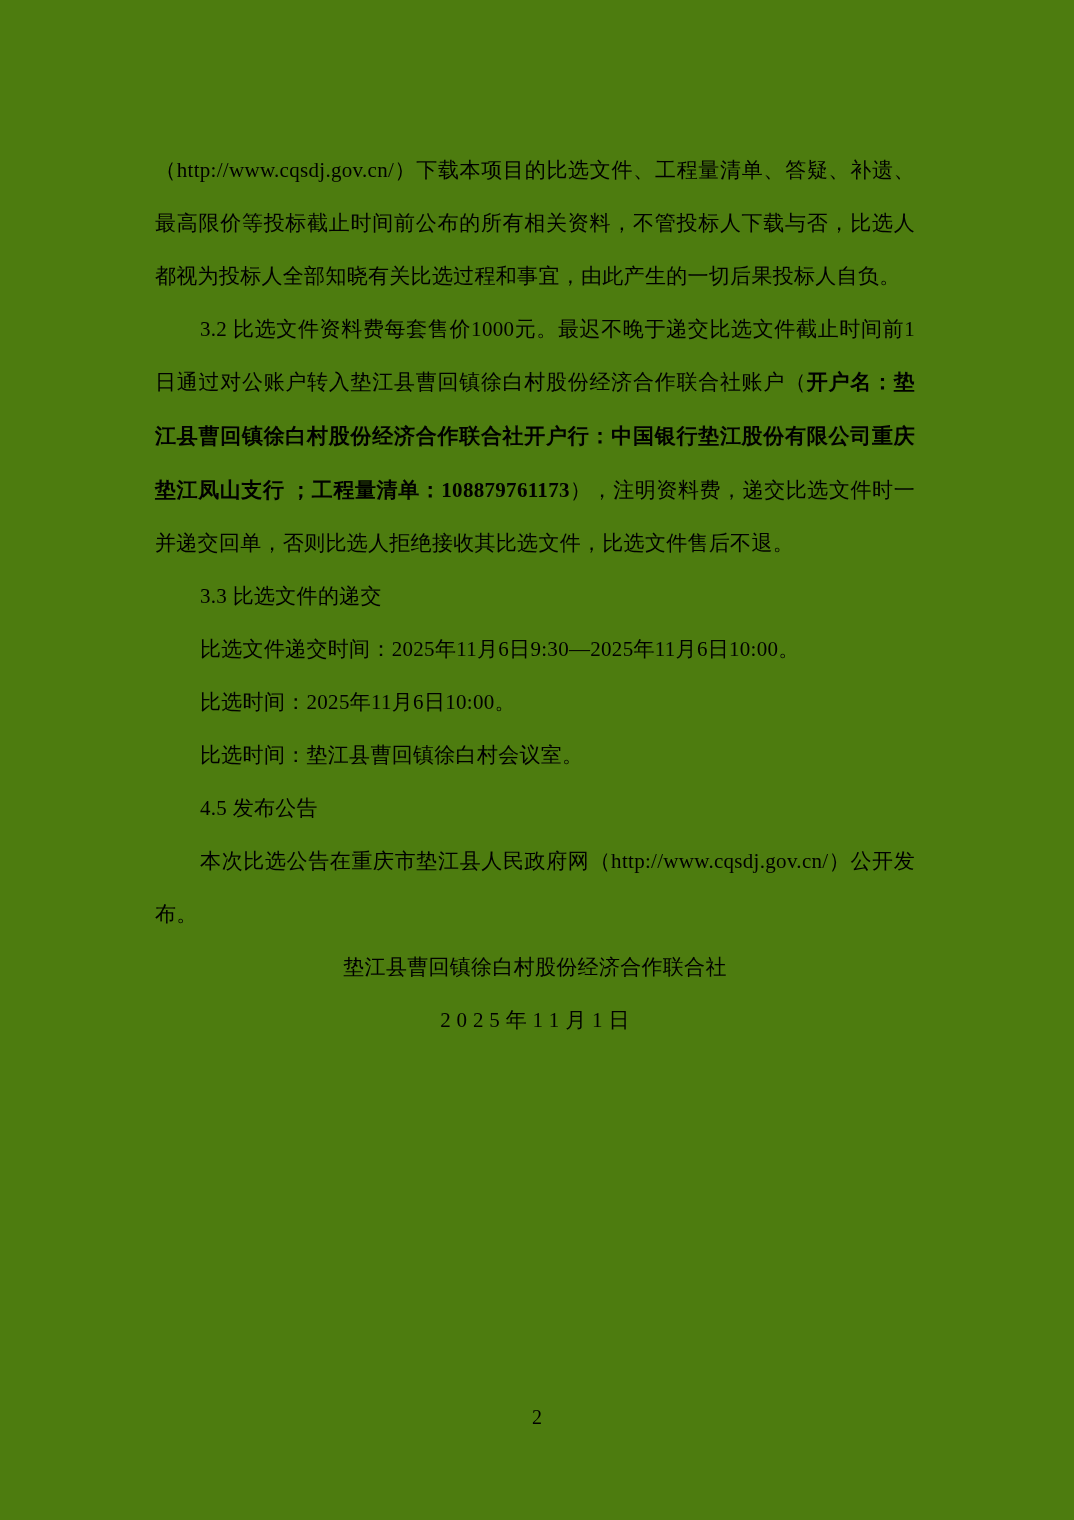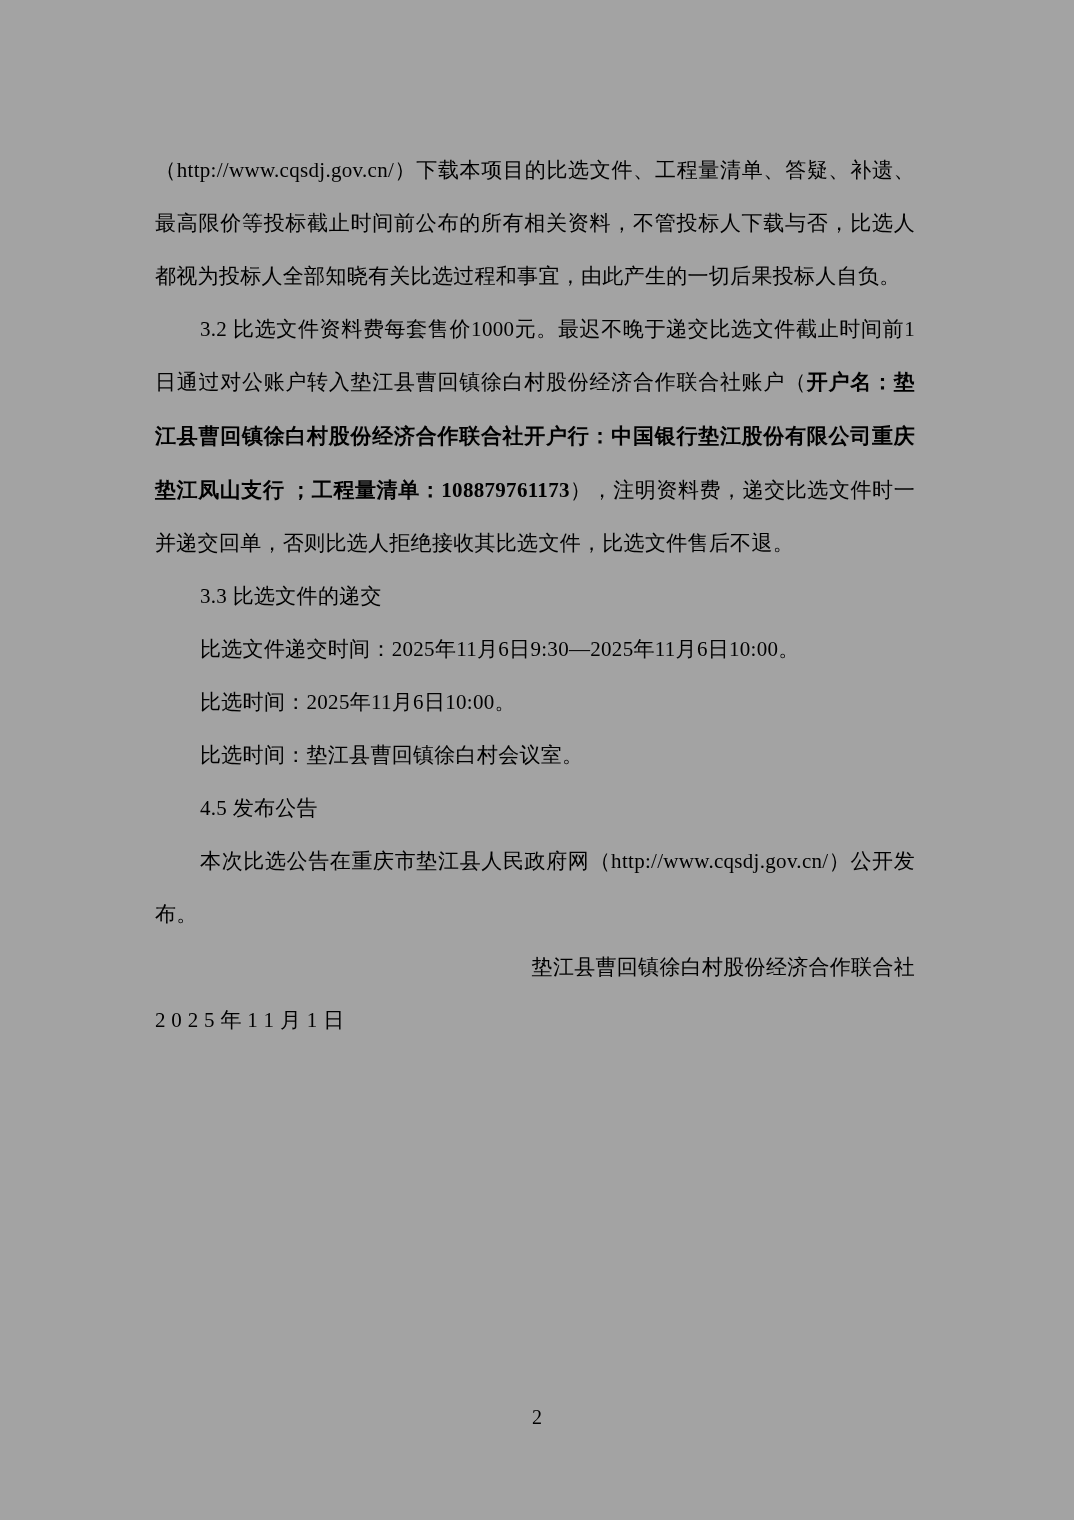--- a/index.html
+++ b/index.html
@@ -4,21 +4,21 @@
 <style>
   html, body {
     margin: 0;
     padding: 0;
     background: #ffffff;
   }
   .page {
     position: relative;
     width: 1074px;
     height: 1520px;
-    background: #a3a3a3;
+    background: #4d7c0f;
     overflow: hidden;
     color: #000000;
     font-family: "Liberation Serif", "DejaVu Serif", serif;
   }
   .content {
     position: absolute;
     left: 155px;
     top: 144px;
     width: 760px;
     font-size: 21px;
@@ -36,25 +36,25 @@
   .b {
     font-weight: 700;
   }
   .bsans {
     font-weight: 700;
     font-family: "Liberation Sans", "DejaVu Sans", sans-serif;
   }
   .sig-org {
     margin-top: 53px;
     padding-left: 318px;
-    text-align: right;
+    text-align: center;
   }
   .sig-date {
     padding-left: 398px;
-    text-align: left;
+    text-align: center;
   }
   .page-num {
     position: absolute;
     top: 1403px;
     left: 0;
     width: 1074px;
     text-align: center;
     font-size: 20px;
     line-height: 28px;
   }

